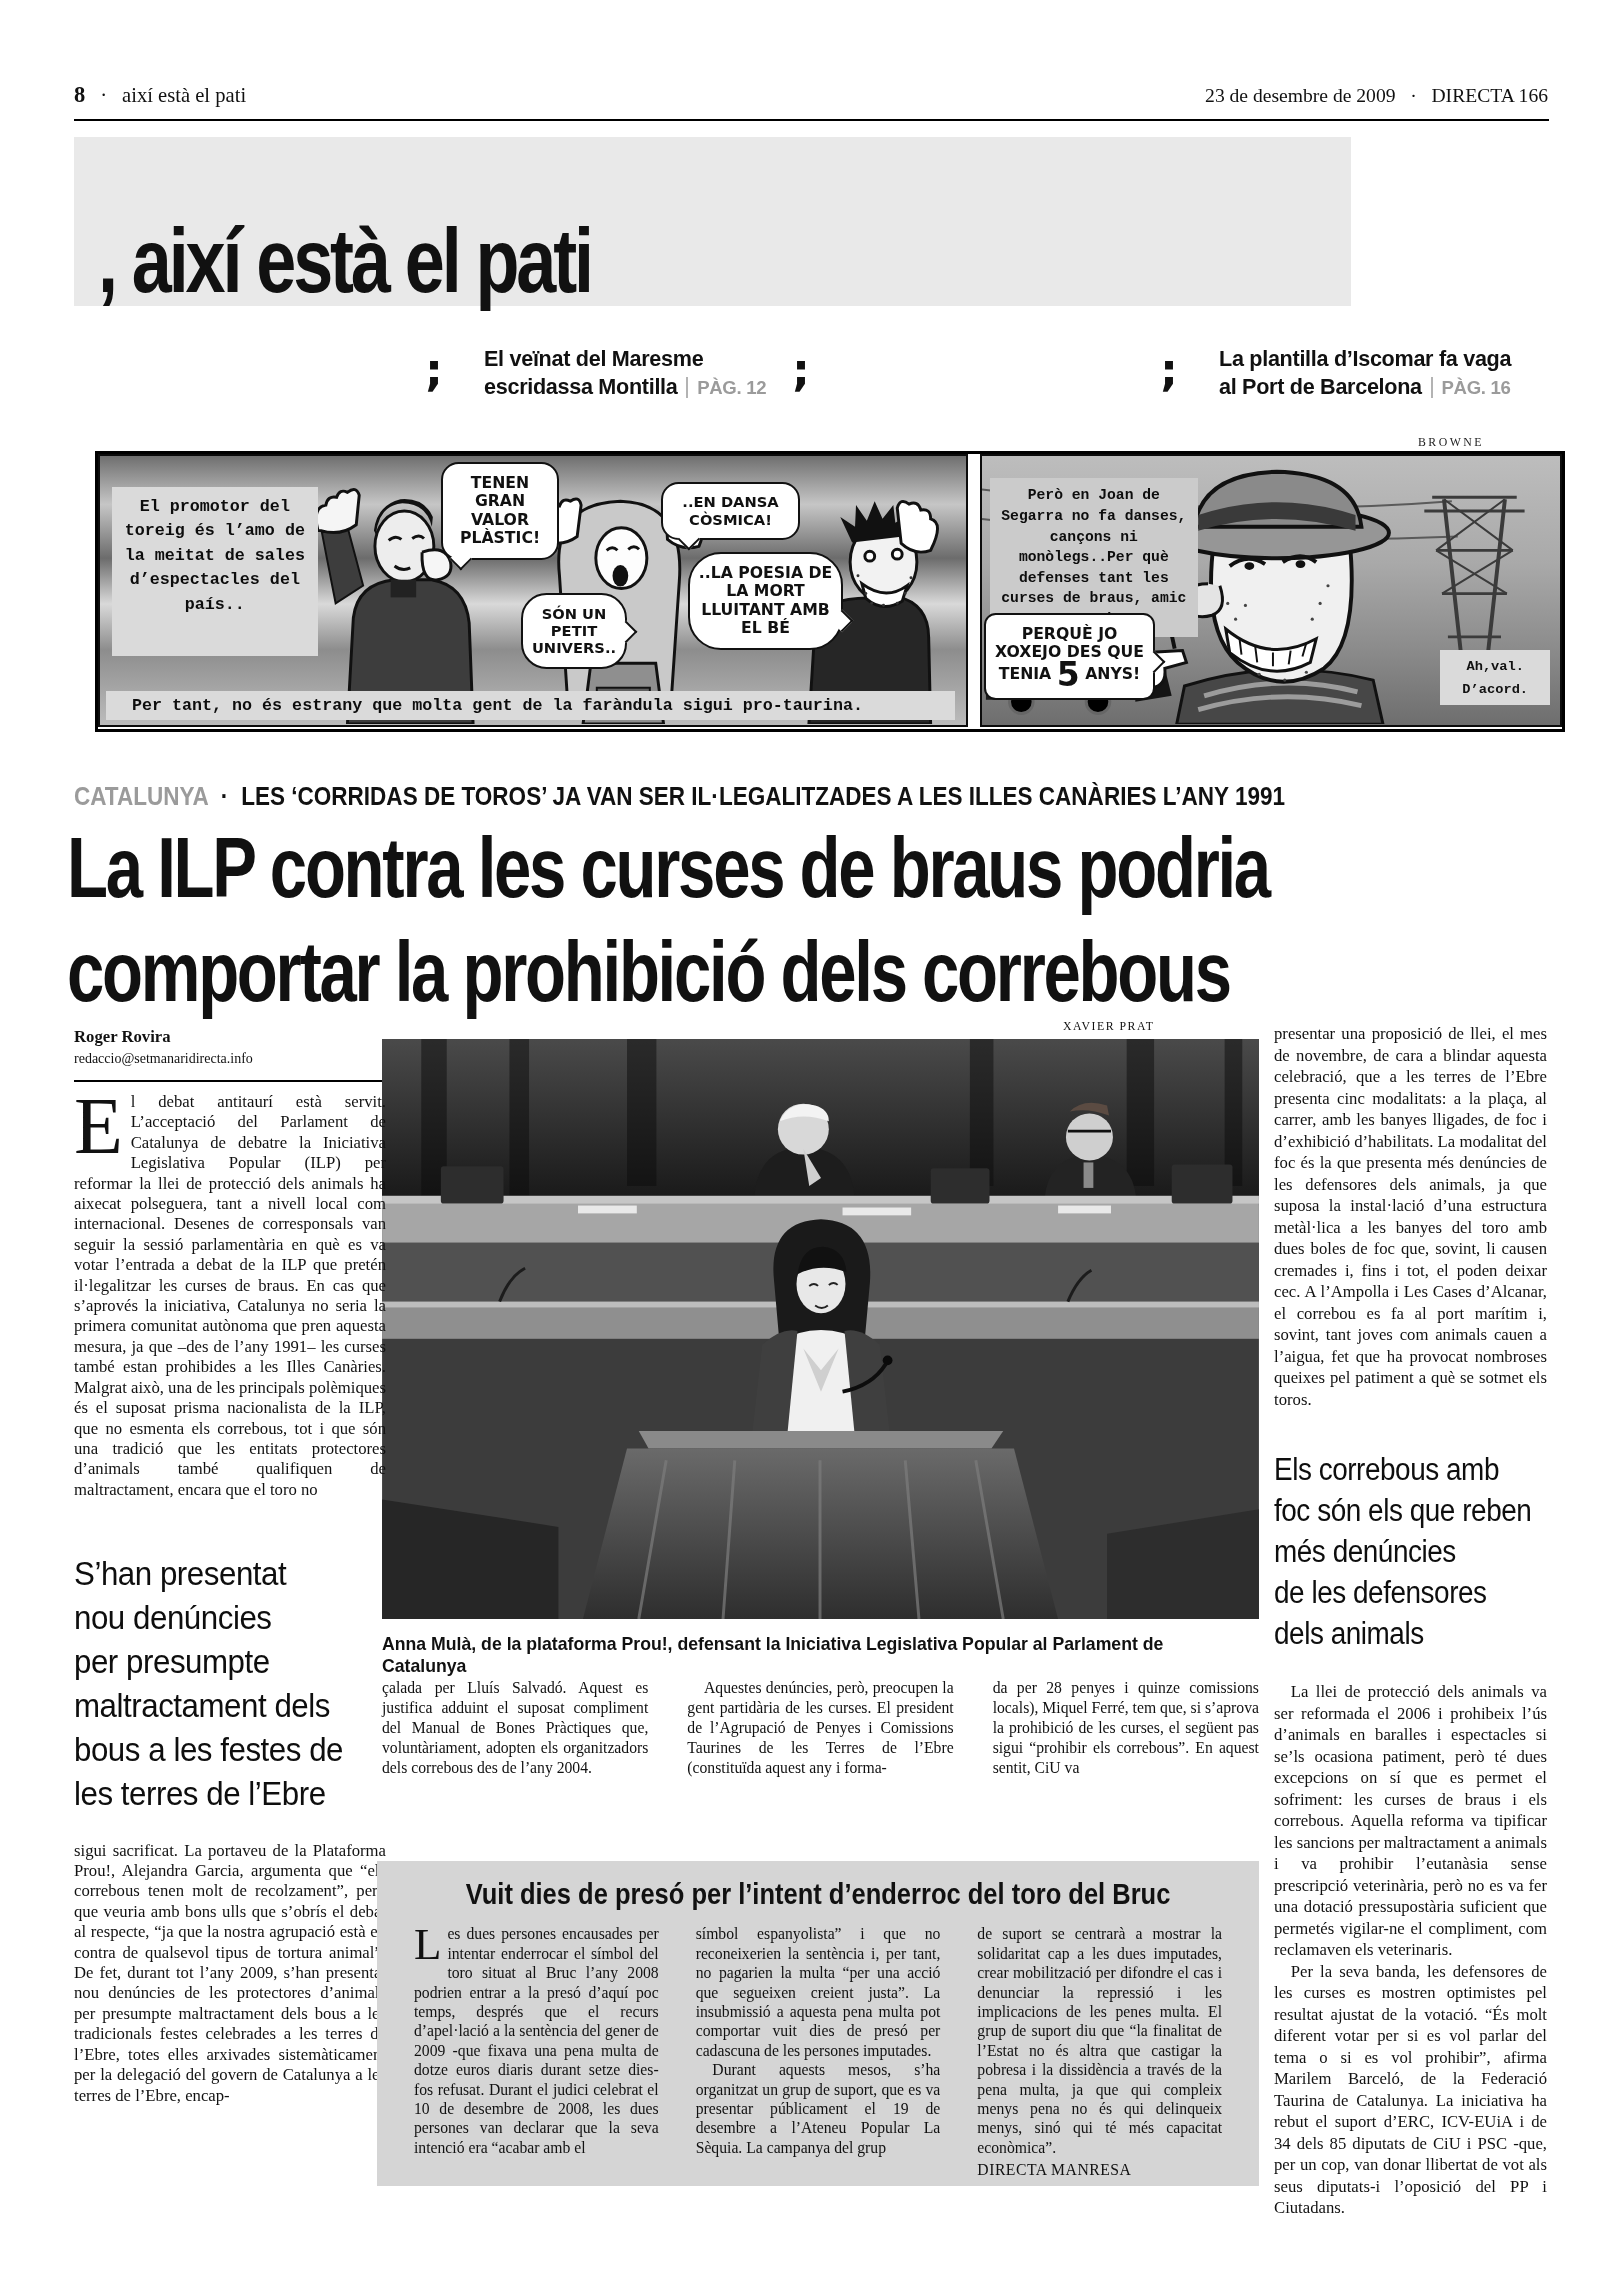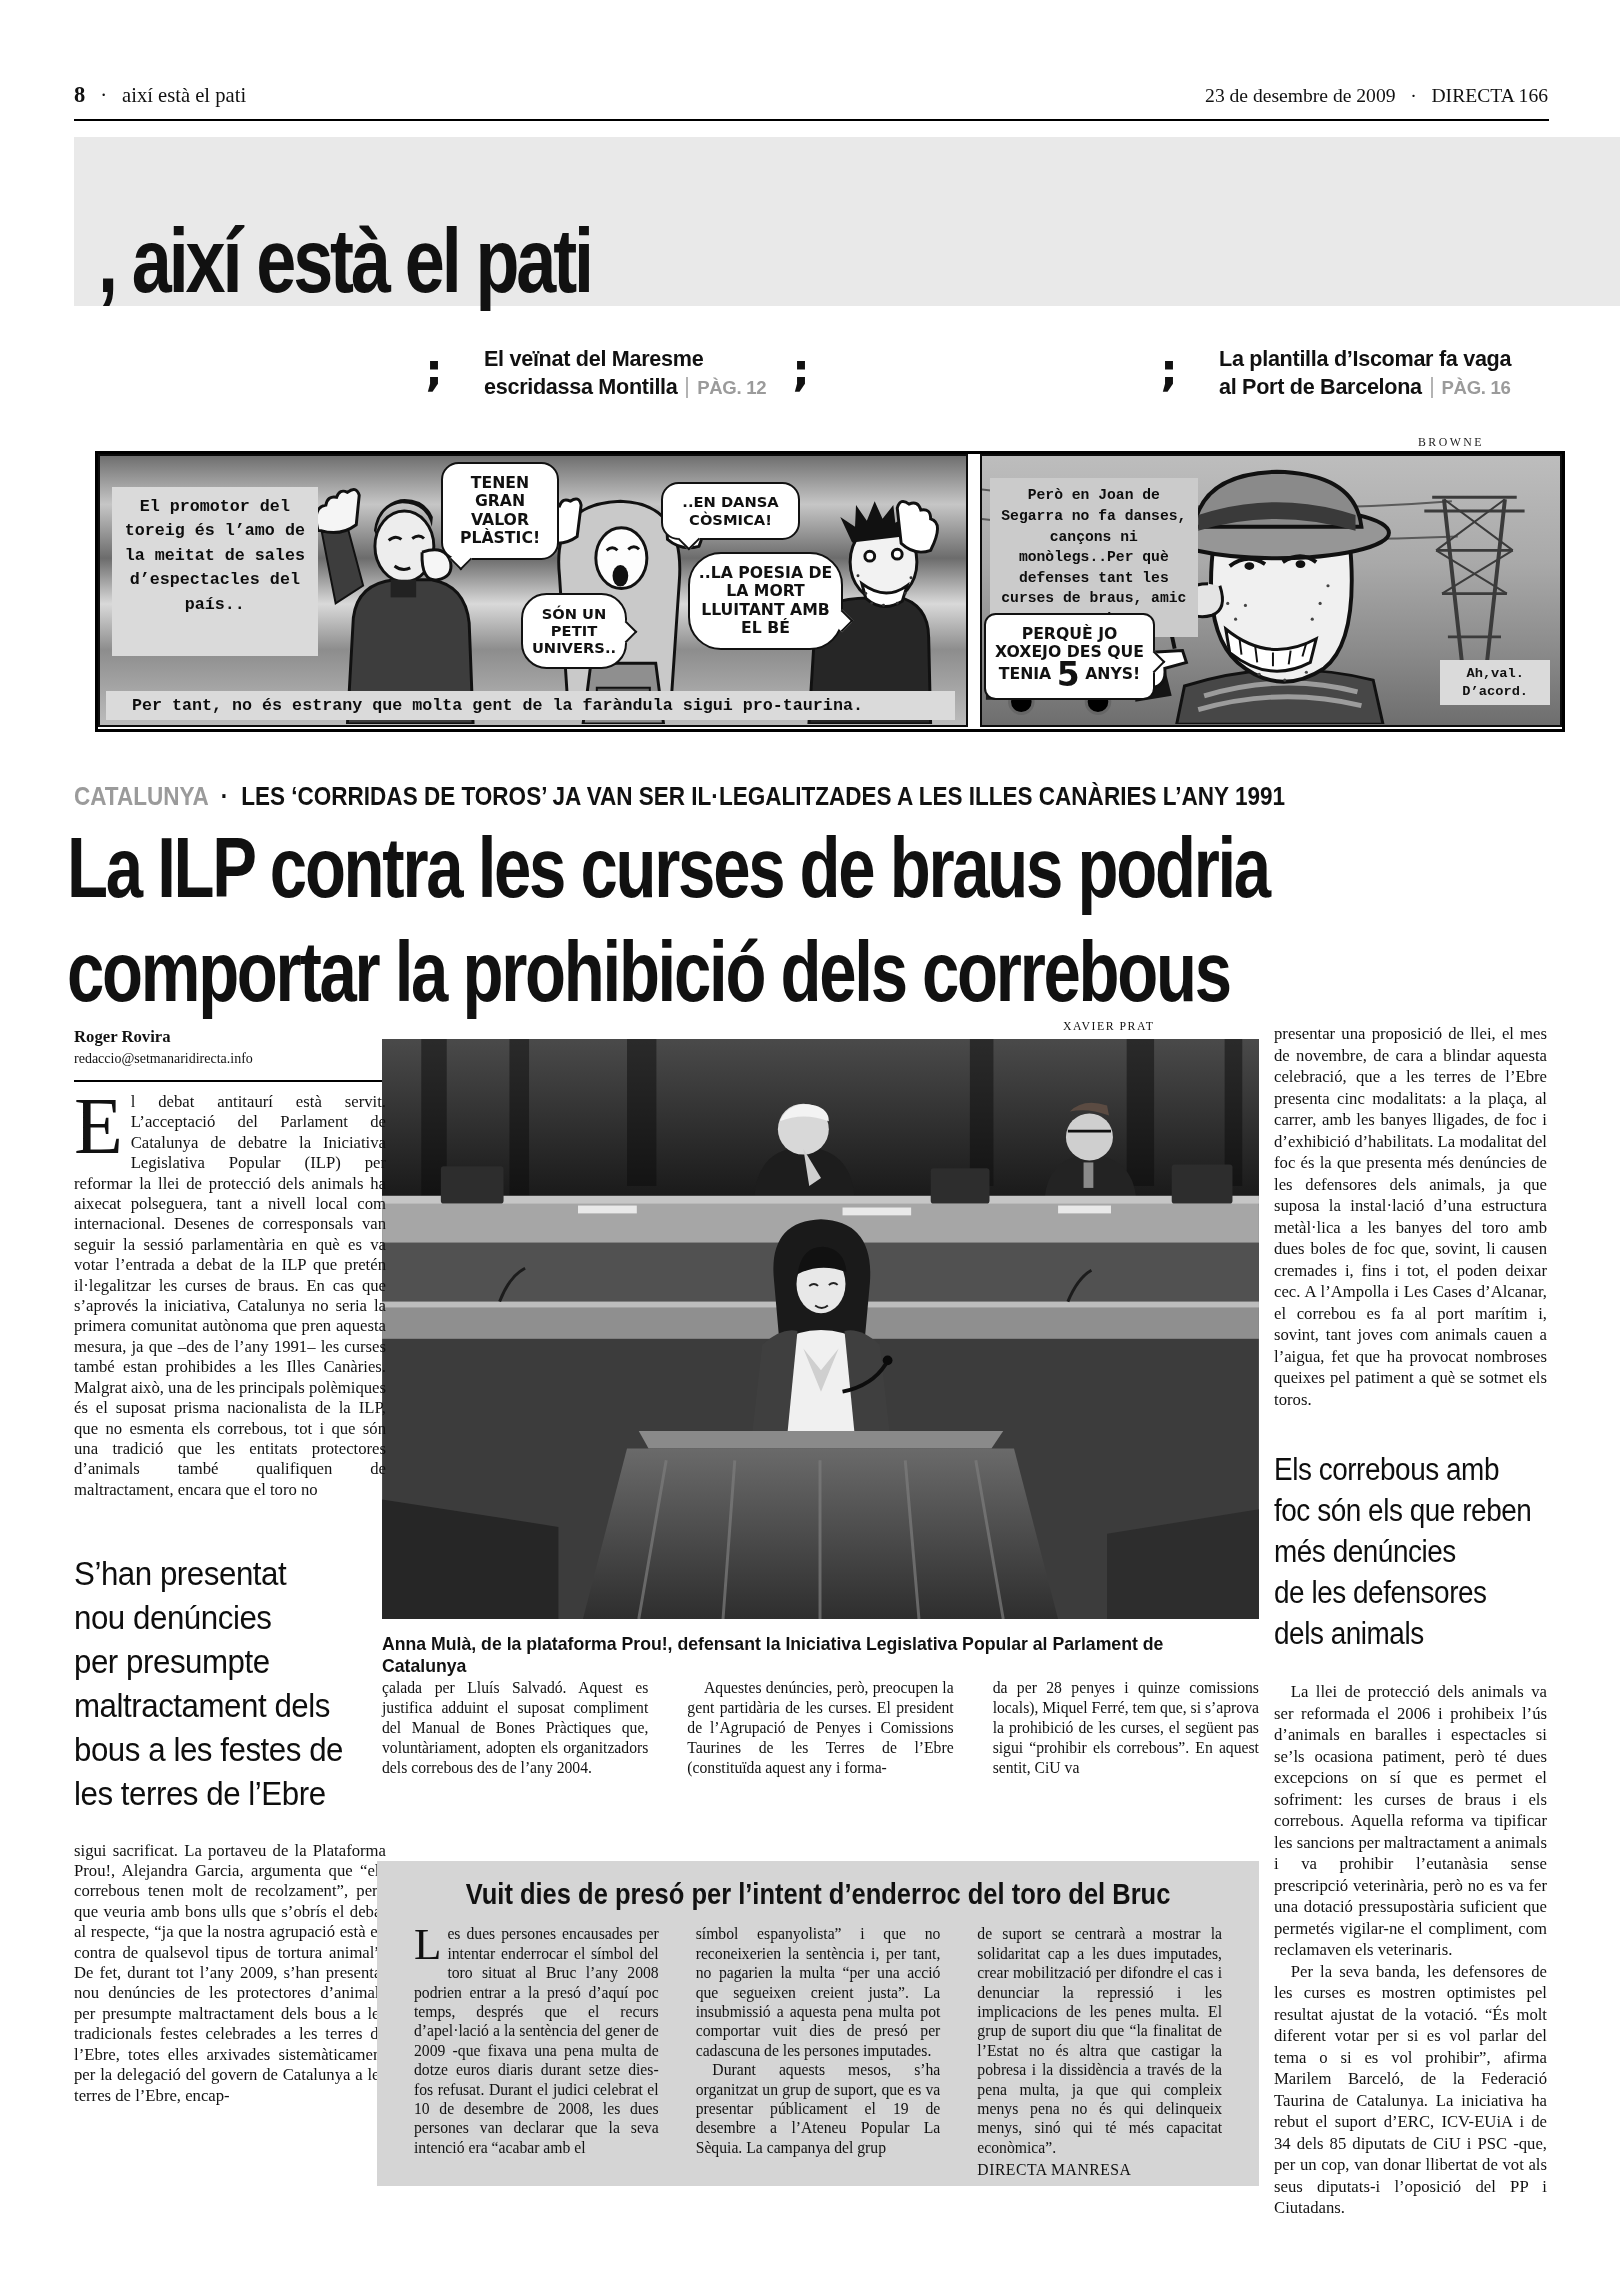--- a/index.html
+++ b/index.html
@@ -9,21 +9,21 @@
   .abs { position:absolute; }
 
   
   .mh-left { left:74px; top:82px; font-size:20.6px; }
   .mh-left .pgnum { font-weight:bold; font-size:22.5px; }
   .mh-right { left:980px; top:85px; width:568px; text-align:right; font-size:19.6px; }
   .mh-sep { padding:0 9.8px; }
   .mh-rule { left:74px; top:119px; width:1475px; height:2px; background:#000; }
 
   
-  .banner { left:74px; top:137px; width:1547px; height:169px; background:#e9e9e9; }
+  .banner { left:74px; top:137px; width:1277px; height:169px; background:#e9e9e9; }
   .banner-title { position:absolute; left:23.5px; bottom:0px; font-family:"Liberation Sans",sans-serif;
                   font-weight:bold; font-size:90px; line-height:1; letter-spacing:-3.9px;
                   transform:scaleX(0.80); transform-origin:left bottom; white-space:nowrap; }
 
   
   .teasers { left:74px; top:337px; width:1475px; height:78px; }
   .teaser { position:absolute; top:7.8px; width:304px; font-family:"Liberation Sans",sans-serif;
             font-weight:bold; font-size:21.6px; line-height:28px; letter-spacing:-0.3px; }
   .tpage { color:#9b9b9b; font-size:18.6px; border-left:2.9px solid #b3b3b3; padding-left:8.8px; margin-left:8.8px; }
   .tsep  { position:absolute; top:9.8px; font-family:"DejaVu Sans",sans-serif; font-weight:bold;
@@ -40,21 +40,21 @@
     background:linear-gradient(180deg,#bdbdbd 0%,#a9a9a9 40%,#8d8d8d 70%,#6e6e6e 100%); }
   .cap-mono { position:absolute; background:#dadada; font-family:"Liberation Mono",monospace;
               font-weight:bold; color:#0d0d0d; }
   .cap-left { left:11.8px; top:31px; width:206px; height:169px; font-size:16.7px; line-height:24.5px;
               text-align:center; padding:7.8px 5.9px; }
   .cap-bottom { left:5.9px; bottom:4.9px; width:849px; height:29px; font-size:16.7px; line-height:29px;
                 padding-left:26px; white-space:nowrap; }
   .cap-right { left:7.8px; top:21.6px; width:208px; font-size:14.7px; line-height:20.6px; text-align:center;
                padding:7.8px 5.9px; background:#cbcbcb; }
   .reply-box { position:absolute; right:9.8px; bottom:19.6px; width:110px; background:#dadada;
-               font-family:"Liberation Mono",monospace; font-weight:bold; font-size:13.7px; line-height:18px;
+               font-family:"Liberation Mono",monospace; font-weight:bold; font-size:13.7px; line-height:23px;
                text-align:center; padding:4.9px 2.9px; }
   .bubble { position:absolute; background:#fff; border:2.9px solid #111; border-radius:17.6px;
             font-family:"DejaVu Sans",sans-serif; font-weight:bold; font-size:14.7px; line-height:1.18;
             text-align:center; padding:9.8px 6.9px; color:#111; }
   .b-plastic { left:341px; top:5.9px;  width:118px; font-size:15.7px; }
   .b-dansa   { left:561px; top:25.5px; width:139px; }
   .b-univers { left:421px; top:137px; width:106px; border-radius:25.5px; }
   .b-poesia  { left:588px; top:96px;  width:155px; border-radius:33px; font-size:15.7px; }
   .b-perque  { left:2px;  top:157px; width:171px; border-radius:11.8px; font-size:15.7px; }
   .big5 { font-size:33px; line-height:0.8; vertical-align:-6.9px; }

